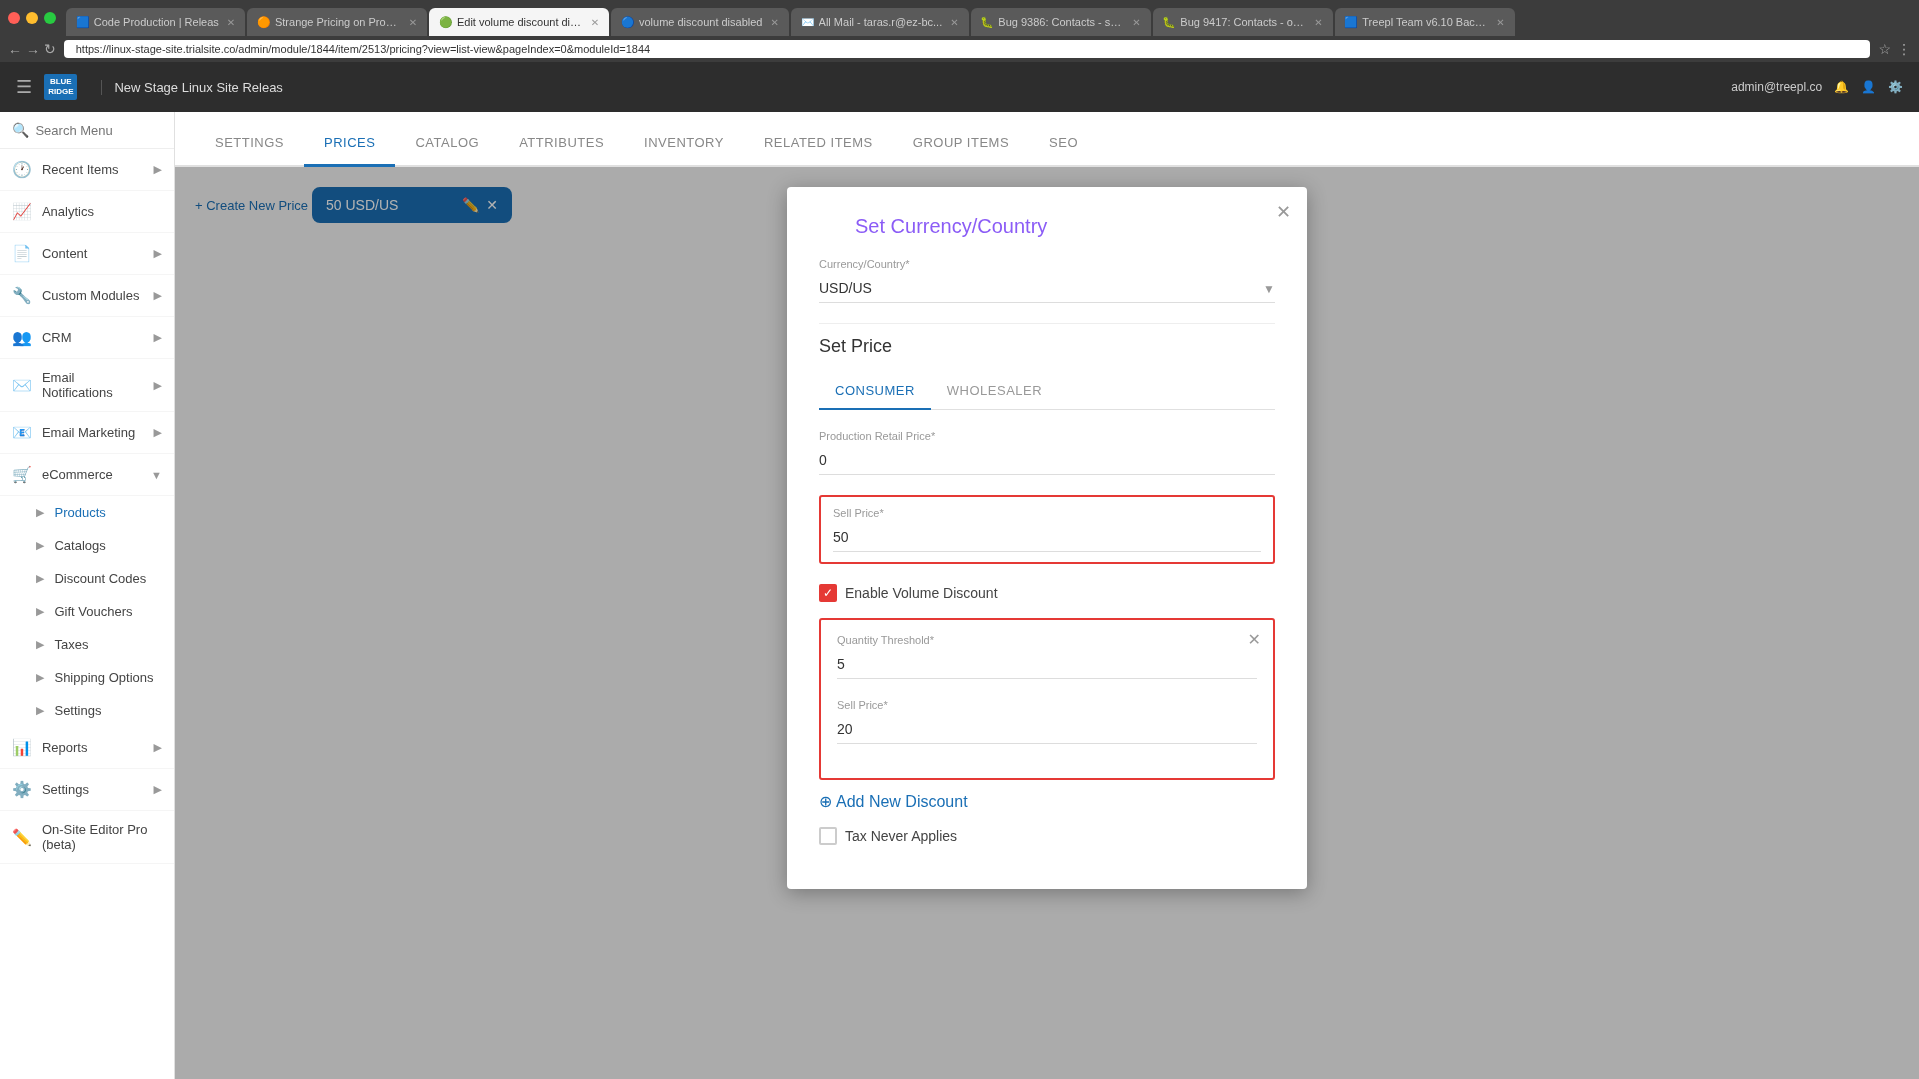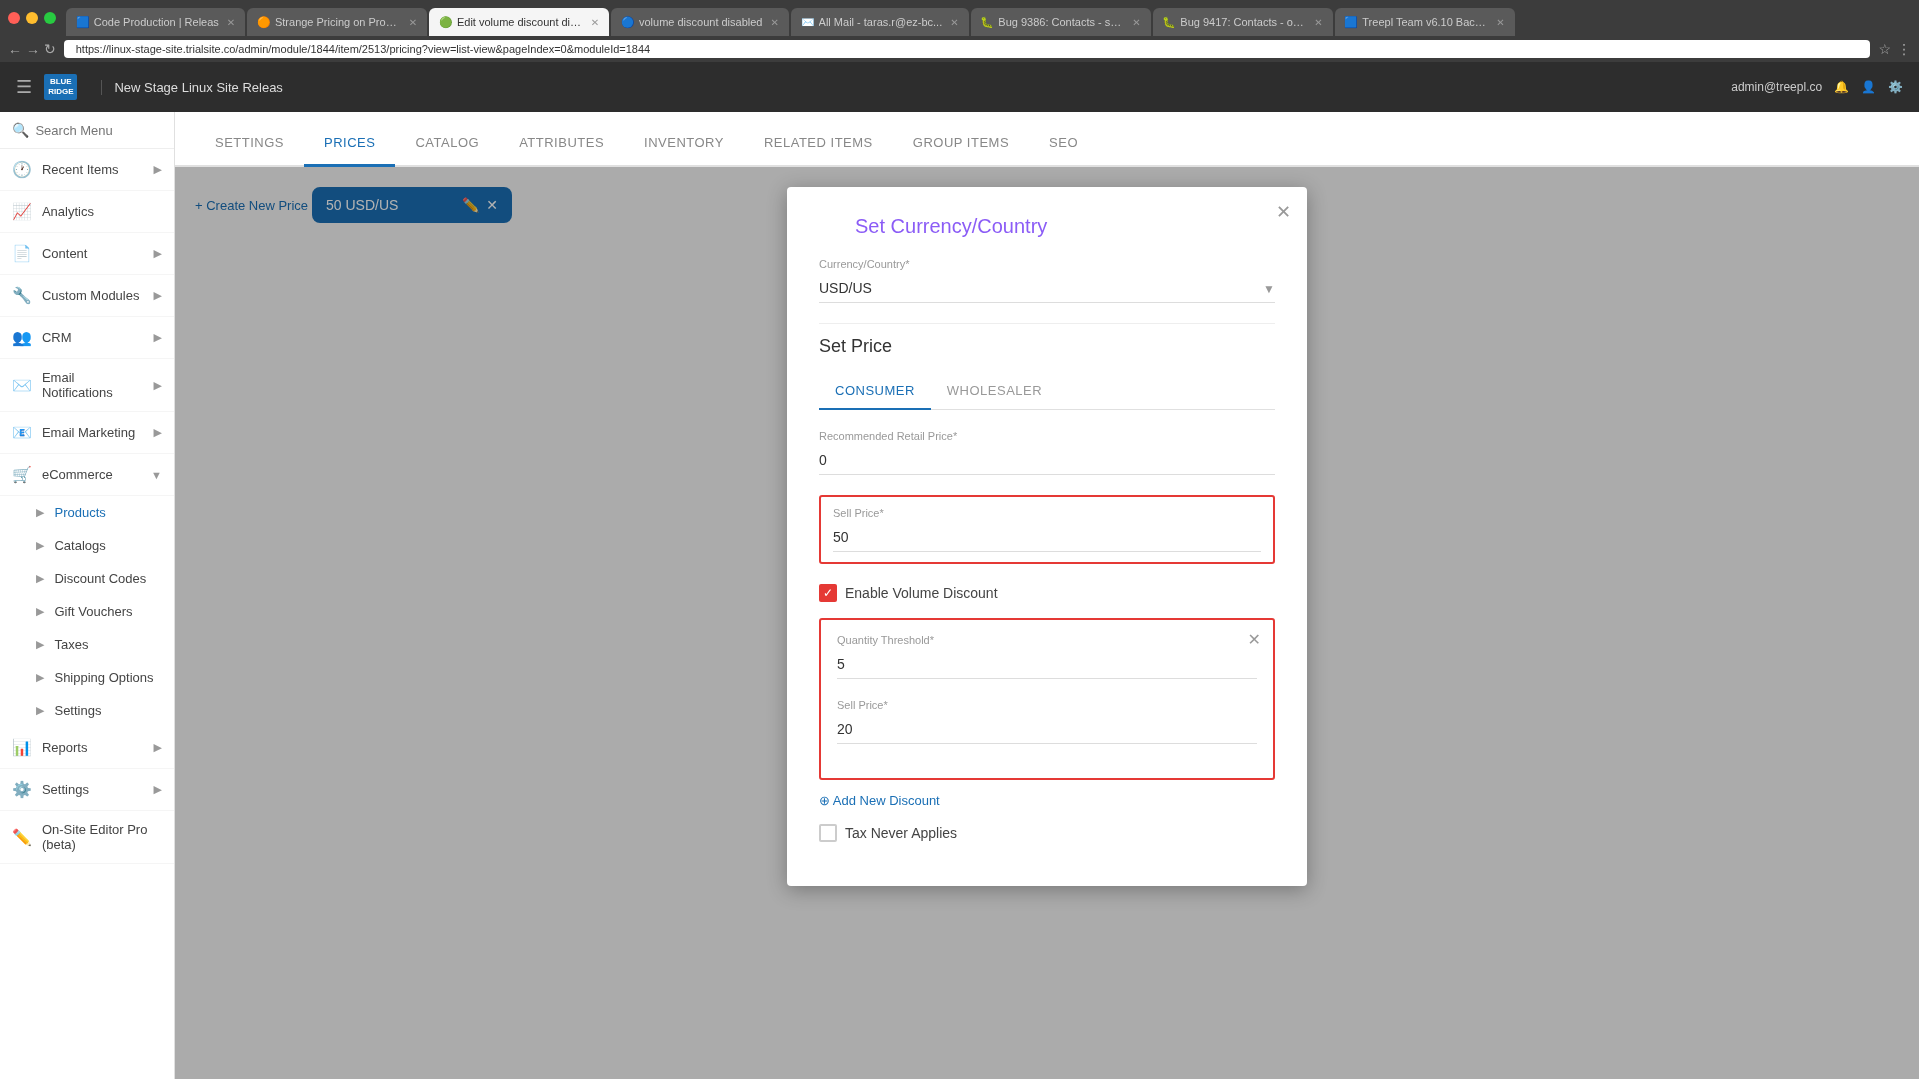--- a/index.html
+++ b/index.html
@@ -387,21 +387,21 @@
       top: 10px;
       right: 12px;
       font-size: 16px;
       color: #999;
       cursor: pointer;
     }
 
     
     .add-discount-link {
       color: #1a6fb5;
-      font-size: 13px;
+      font-size: 16px;
       cursor: pointer;
       display: inline-flex;
       align-items: center;
       gap: 4px;
       margin-bottom: 16px;
     }
 
     
     .divider { border: none; border-top: 1px solid #eee; margin: 12px 0; }
   </style>
@@ -628,21 +628,21 @@
           <div class="section-title">Set Price</div>
 
           
           <div class="price-tabs" id="price-tabs">
               <div class="price-tab active">CONSUMER</div>
               <div class="price-tab">WHOLESALER</div>
             </div>
 
           
           <div class="form-group">
-            <div class="form-label">Recommended Retail Price*</div>
+            <div class="form-label">Production Retail Price*</div>
             <input class="form-control" type="text" value="0" style="">
           </div>
 
           
           <div class="sell-price-box">
             <div class="form-label">Sell Price*</div>
             <input class="form-control" type="text" value="50" style="">
           </div>
 
           

